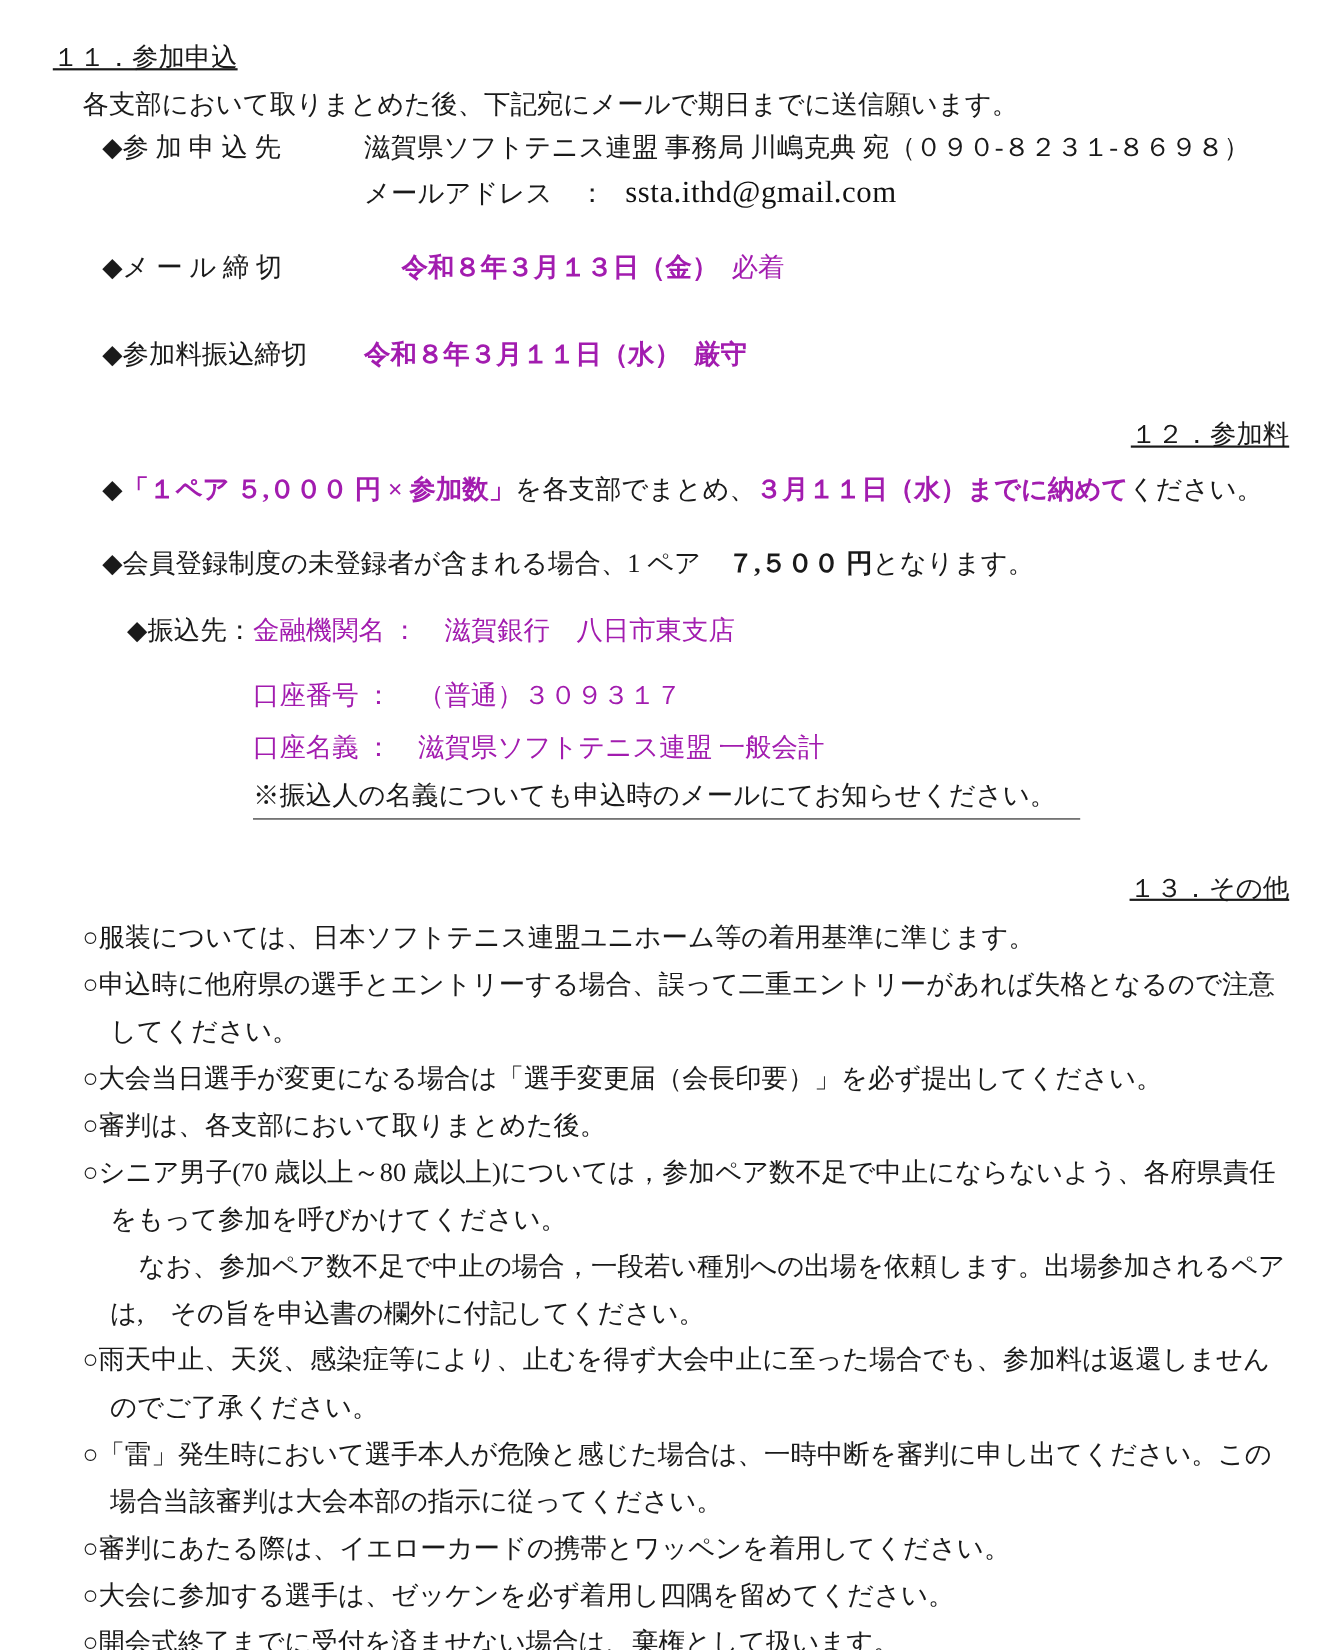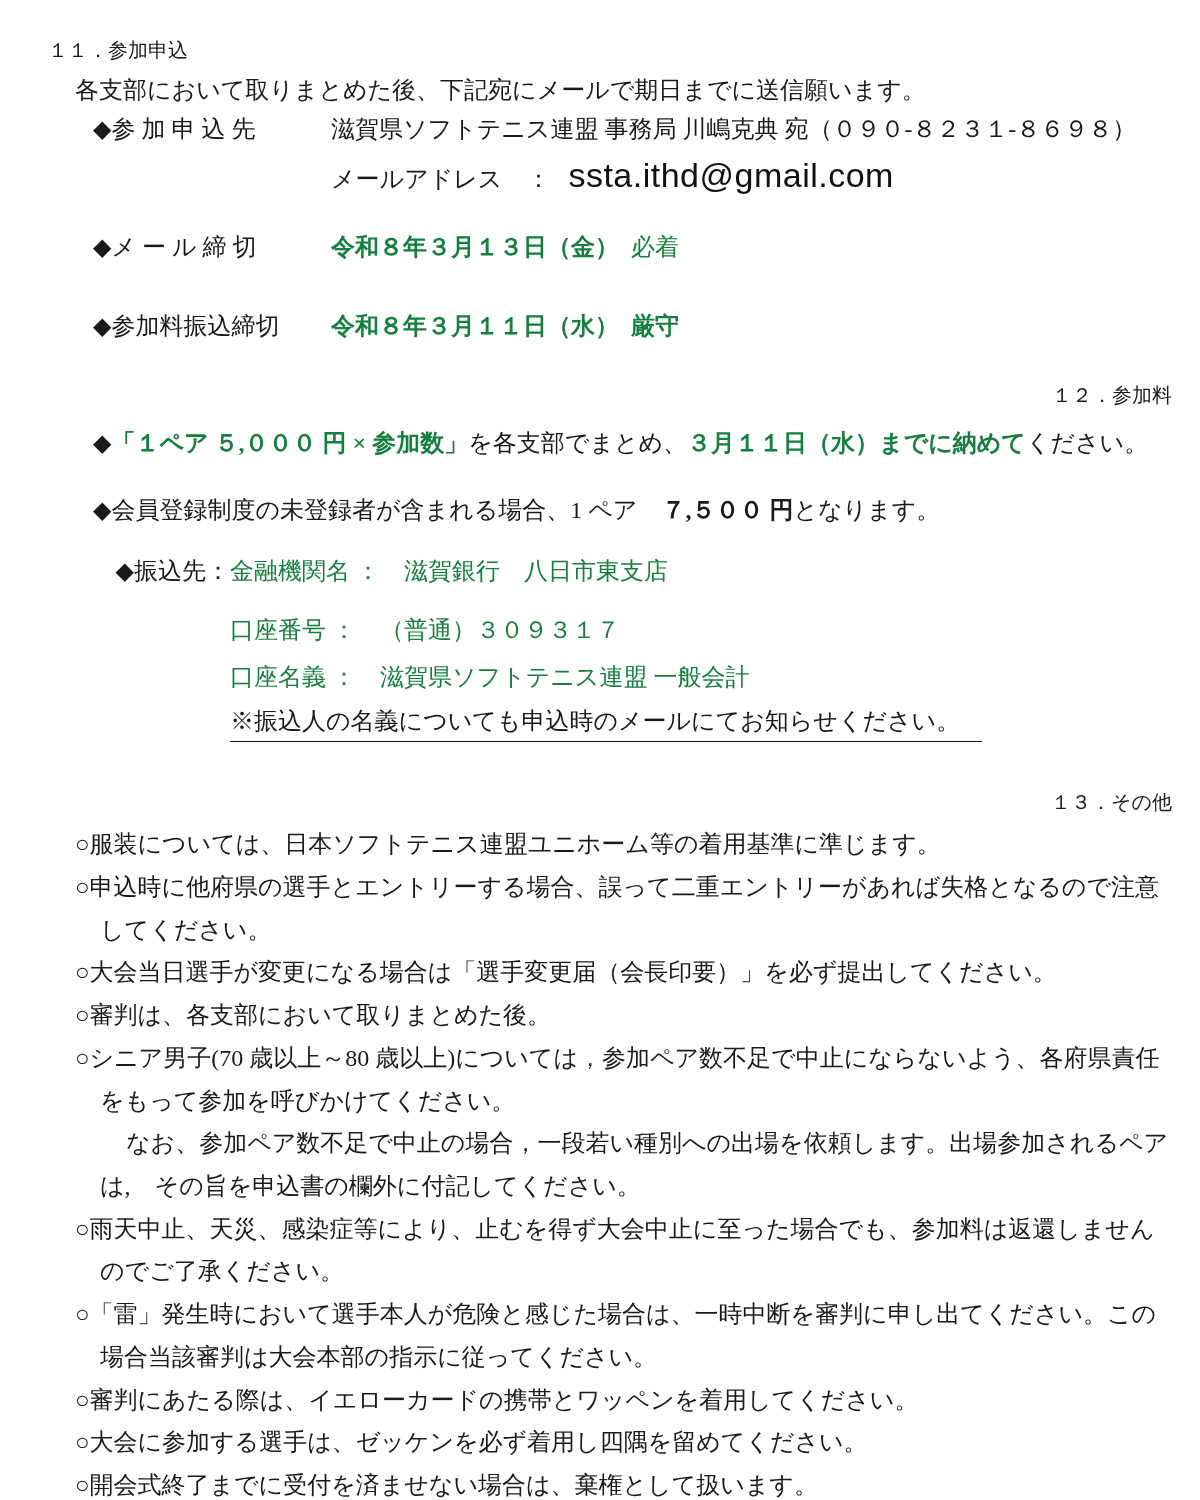--- a/index.html
+++ b/index.html
@@ -3,37 +3,37 @@
 <meta charset="utf-8">
 <style>
   html,body{margin:0;padding:0;background:#ffffff;}
   body{
     width:1200px;min-height:1500px;
     font-family:"Liberation Serif","DejaVu Serif",serif;
     color:#1a1a1a;font-size:24px;line-height:1.45;
   }
   .page{padding:36px 28px 40px 48px;box-sizing:border-box;width:1200px;}
 
-  .sec-h{font-size:20px;font-weight:normal;margin:0 0 8px 0;}
+  .sec-h{font-size:24px;font-weight:normal;margin:0 0 8px 0;text-decoration:underline;}
   .intro{margin:0 0 4px 0;padding-left:27px;}
 
   .drow{display:flex;align-items:flex-start;padding-left:45px;}
   .dlabel{flex:none;width:238px;}
   .dval{flex:1;}
 
   .email-line{margin-top:4px;}
   .email{
-    font-family:Liberation Sans, sans-serif;
-    font-size:34px;color:#111;letter-spacing:0.5px;
+    font-family:Liberation Serif, serif;
+    font-size:28px;color:#111;letter-spacing:0.5px;
   }
 
-  .mt-mail{margin-top:30px;}
+  .mt-mail{margin-top:30px;gap:34px;}
   .mt-pay{margin-top:44px;}
 
-  .red{color:#15803d;}
+  .red{color:#a21caf;}
   .bold{font-weight:700;}
   .note-sp{margin-left:12px;}
 
   .sec12-h{margin-top:38px;margin-bottom:16px;text-align:right;}
   .fee-line{padding-left:45px;margin-bottom:32px;}
   .unreg-line{padding-left:45px;margin-bottom:26px;}
 
   .transfer{padding-left:45px;}
   .t-first{display:flex;margin-bottom:24px;}
   .t-label{flex:none;width:137px;text-align:right;}

